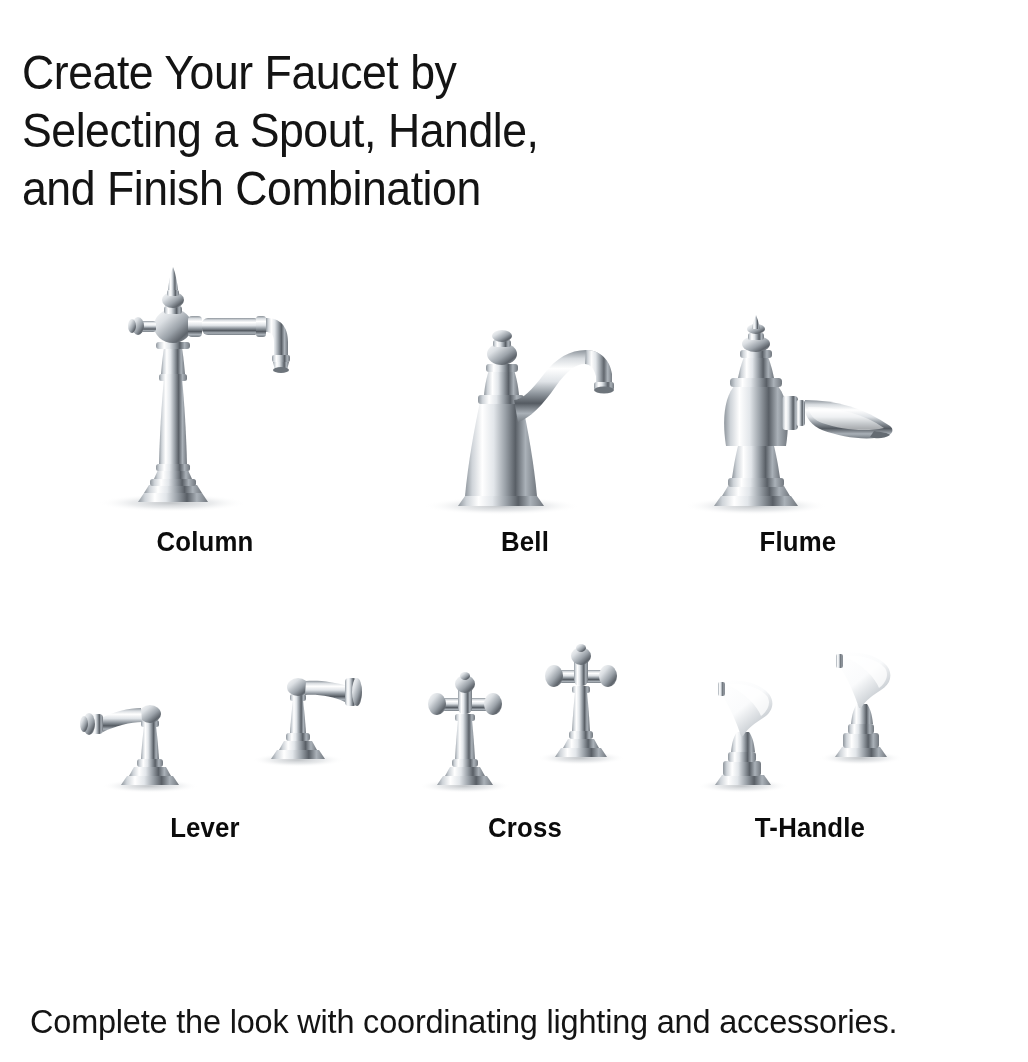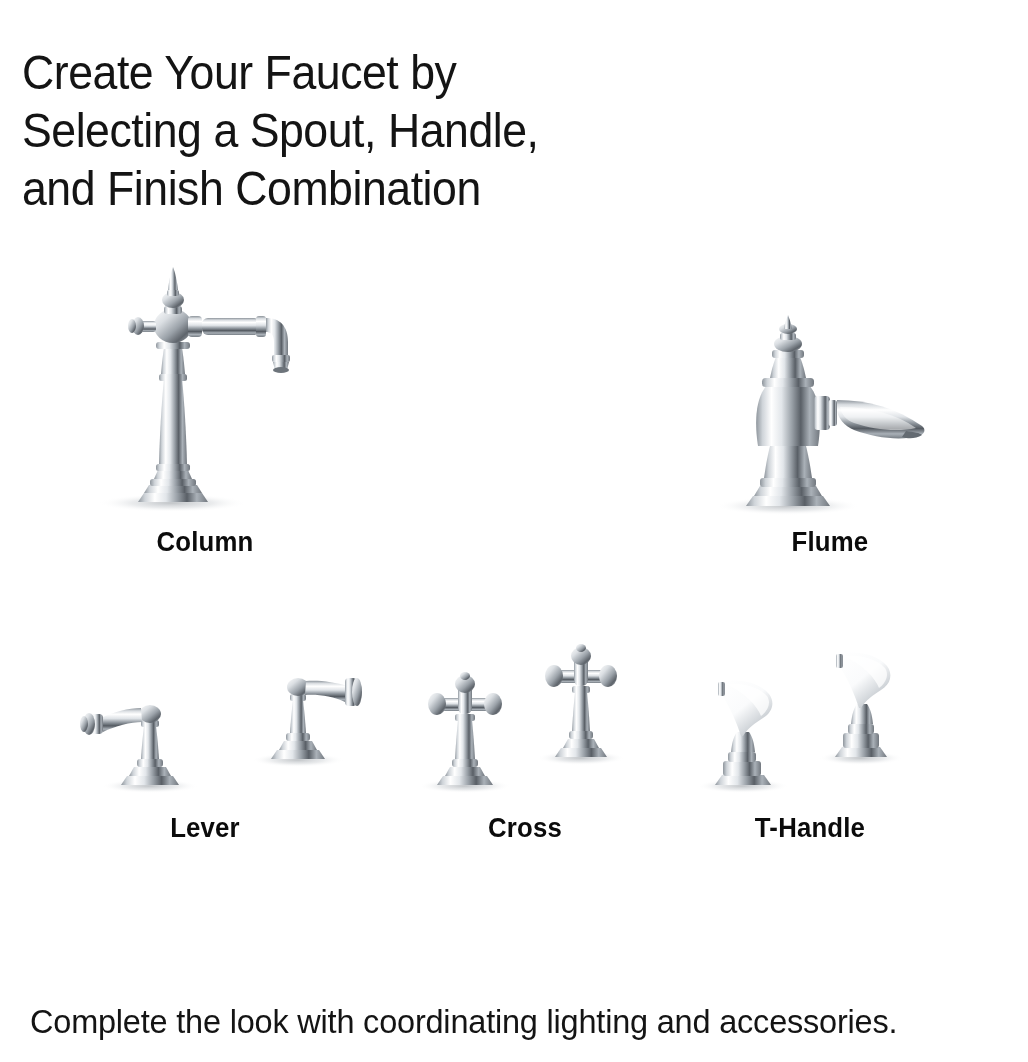--- a/index.html
+++ b/index.html
@@ -52,21 +52,21 @@
     letter-spacing:0.2px;
     color:#0b0b0b;
     transform:scaleX(0.92);
     transform-origin:center top;
     white-space:nowrap;
   }
 
   
   .cell-column{left:60px;  width:290px;}
   .cell-bell  {left:400px; width:250px;}
-  .cell-flume {left:700px; width:260px;}
+  .cell-flume {left:668px; width:260px;}
 
   .cell-column .art{height:260px;}
   .cell-bell   .art{height:260px;}
   .cell-flume  .art{height:260px;}
 
   .cell-column .caption{margin-top:16px;}
   .cell-bell   .caption{margin-top:16px;}
   .cell-flume  .caption{margin-top:16px;}
 
   
@@ -187,20 +187,52 @@
 
           <path d="M186 68 C200 68 208 76 208 92 L208 108 L194 108 L194 92 C194 84 190 82 186 82 Z" fill="url(#chromeV)"></path>
           <rect x="192" y="105" width="18" height="7" rx="2" fill="url(#chromeV)"></rect>
           <path d="M193 112 h16 l-2 8 h-12 z" fill="url(#chromeV)"></path>
           <ellipse cx="201" cy="120" rx="8" ry="3" fill="#6d747b"></ellipse>
         </svg>
       </div>
       <div class="caption">Column</div>
     </div>
 
+    <div class="cell cell-bell">
+      <div class="art">
+        <svg width="230" height="260" viewBox="0 0 230 260">
+          <ellipse cx="92" cy="256" rx="78" ry="9" fill="url(#floorShadow)"></ellipse>
+
+          <path d="M48 256 h86 l-7 -10 h-72 z" fill="url(#chromeV)"></path>
+          <path d="M55 246 h72 C124 214 118 180 112 152 L70 152 C64 180 58 214 55 246 Z" fill="url(#chromeV)"></path>
+          <rect x="68" y="145" width="46" height="9" rx="3" fill="url(#chromeV)"></rect>
+
+          <path d="M74 145 C75 134 77 126 79 120 L104 120 C106 126 108 134 109 145 Z" fill="url(#chromeV)"></path>
+          <rect x="76" y="114" width="32" height="8" rx="3" fill="url(#chromeV)"></rect>
+
+          <ellipse cx="92" cy="104" rx="15" ry="11" fill="url(#chromeBall)"></ellipse>
+          <rect x="83" y="90" width="18" height="7" rx="2.5" fill="url(#chromeV)"></rect>
+          <ellipse cx="92" cy="86" rx="10" ry="6" fill="url(#chromeBall)"></ellipse>
+
+          <path d="M104 150
+                   C112 150 122 140 134 124
+                   C146 108 160 100 176 100
+                   C190 100 200 110 202 124
+                   L186 126
+                   C184 118 180 114 175 114
+                   C165 114 156 122 146 136
+                   C132 156 120 168 108 172
+                   Z" fill="url(#chromeH)"></path>
+          <path d="M176 100 C190 100 200 110 202 124 L202 136 L186 136 L186 126 C184 118 180 114 175 114 Z" fill="url(#chromeV)" opacity="0.95"></path>
+          <rect x="184" y="132" width="20" height="8" rx="2.5" fill="url(#chromeV)"></rect>
+          <ellipse cx="194" cy="140" rx="10" ry="3.5" fill="#6d747b"></ellipse>
+        </svg>
+      </div>
+      <div class="caption">Bell</div>
+    </div>
 
     <div class="cell cell-flume">
       <div class="art">
         <svg width="240" height="260" viewBox="0 0 240 260">
           <ellipse cx="78" cy="256" rx="72" ry="9" fill="url(#floorShadow)"></ellipse>
 
           <path d="M36 256 h84 l-7 -10 h-70 z" fill="url(#chromeV)"></path>
           <path d="M44 246 h68 l-6 -10 h-56 z" fill="url(#chromeV)"></path>
           <rect x="50" y="228" width="56" height="9" rx="3" fill="url(#chromeV)"></rect>
           <path d="M54 228 C56 214 58 204 60 196 L96 196 C98 204 100 214 102 228 Z" fill="url(#chromeV)"></path>

